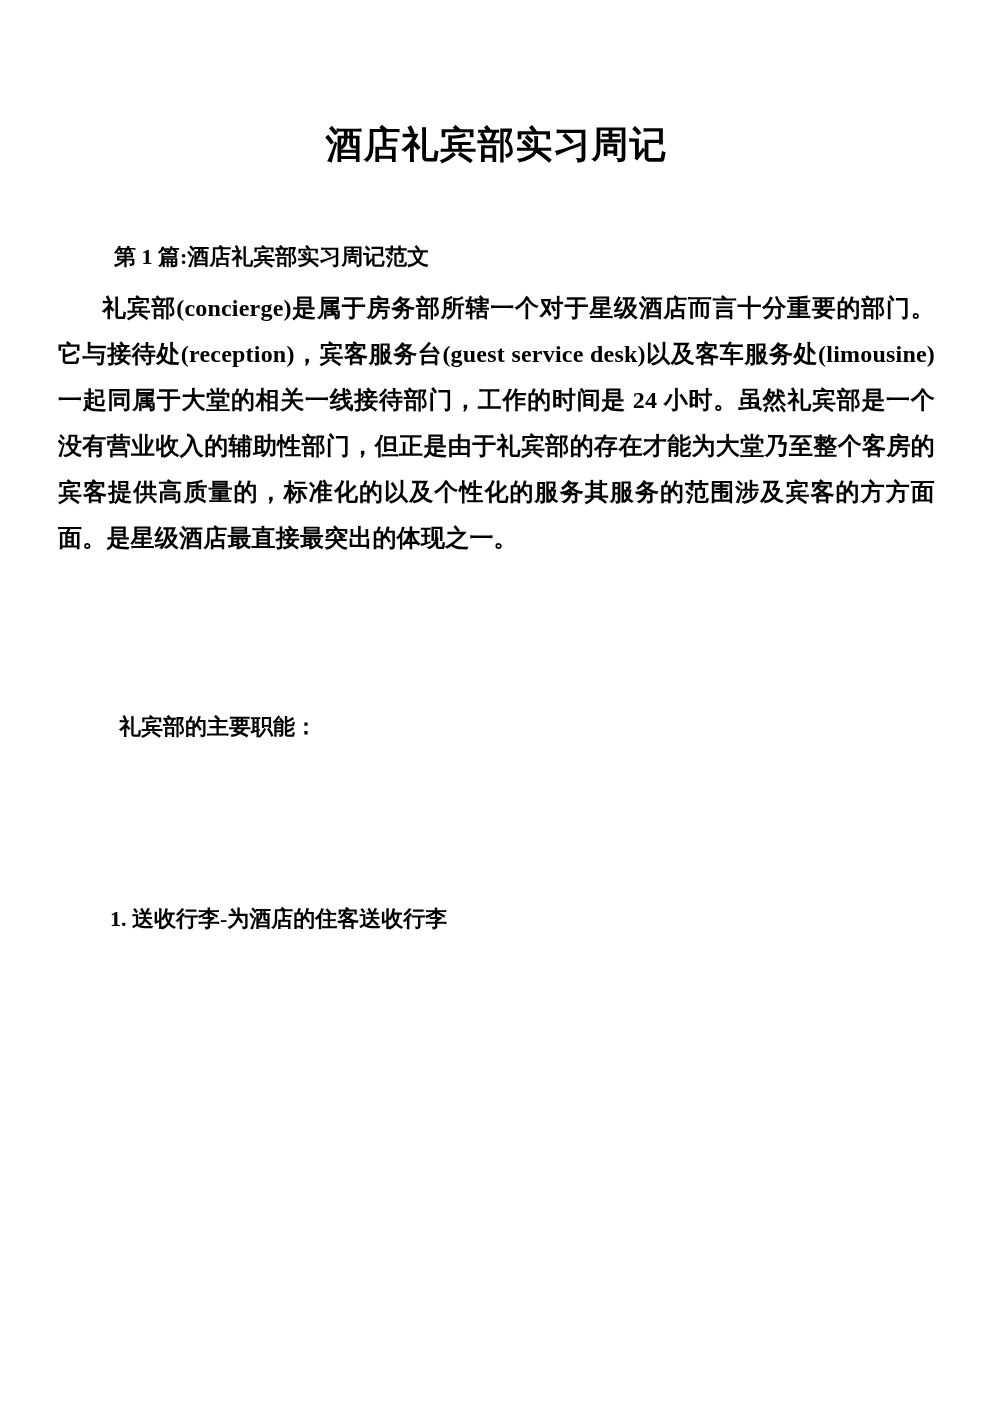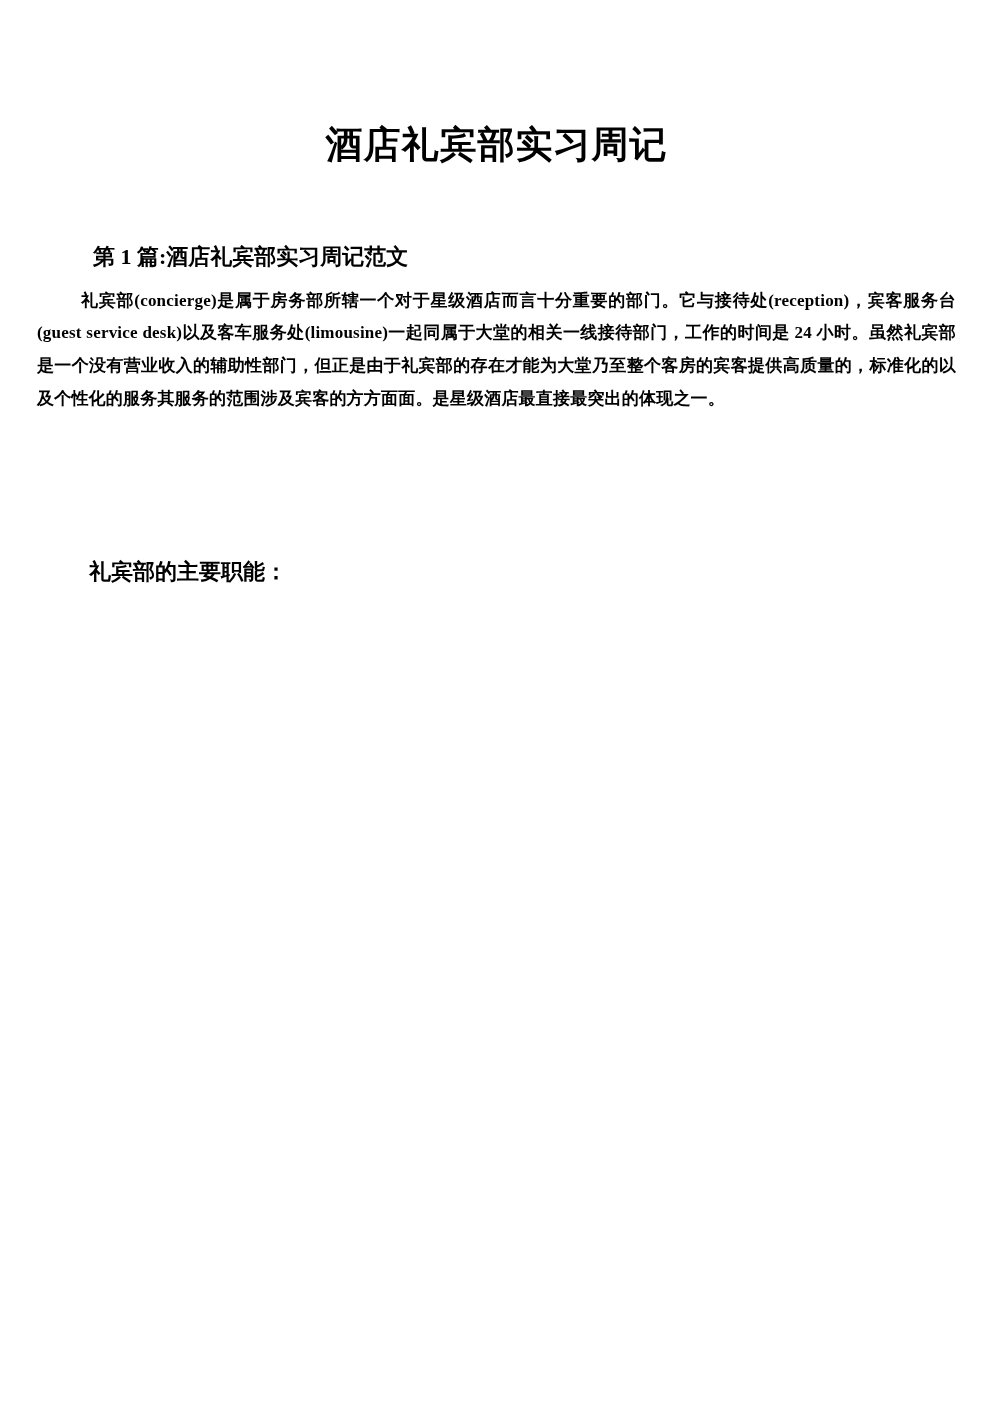--- a/index.html
+++ b/index.html
@@ -12,49 +12,49 @@
     height: 1404px;
     font-family: "Liberation Serif", "DejaVu Serif", serif;
     color: #000000;
     overflow: hidden;
   }
   .page {
     position: relative;
     width: 993px;
     height: 1404px;
     box-sizing: border-box;
-    padding: 0 37px;
+    padding: 0 58px;
   }
   .doc-title {
     margin: 0;
     padding-top: 120px;
     text-align: center;
     font-size: 37px;
     font-weight: bold;
     letter-spacing: 1px;
     font-family: "Liberation Serif", "DejaVu Serif", serif;
   }
   .section-heading {
     margin: 72px 0 12px 0;
     padding-left: 56px;
     font-size: 22px;
     font-weight: bold;
     line-height: 1.4;
   }
   .body-para {
     margin: 6px 0 0 0;
-    font-size: 17px;
+    font-size: 24px;
     font-weight: bold;
     line-height: 1.92;
     text-align: justify;
     text-indent: 44px;
     letter-spacing: 0.2px;
   }
   .subheading {
-    margin: 0;
+    margin: 9px;
     padding-left: 52px;
     font-size: 22px;
     font-weight: bold;
     line-height: 1.5;
   }
   .list-item {
     margin: 0;
     padding-left: 52px;
     font-size: 22px;
     font-weight: bold;
@@ -74,17 +74,18 @@
   <p class="section-heading">第 1 篇:酒店礼宾部实习周记范文</p>
 
   <p class="body-para">礼宾部(concierge)是属于房务部所辖一个对于星级酒店而言十分重要的部门。它与接待处(reception)，宾客服务台(guest service desk)以及客车服务处(limousine)一起同属于大堂的相关一线接待部门，工作的时间是 24 小时。虽然礼宾部是一个没有营业收入的辅助性部门，但正是由于礼宾部的存在才能为大堂乃至整个客房的宾客提供高质量的，标准化的以及个性化的服务其服务的范围涉及宾客的方方面面。是星级酒店最直接最突出的体现之一。</p>
 
   <div class="gap-lg"></div>
 
   <p class="subheading">礼宾部的主要职能：</p>
 
   <div class="gap-md"></div>
 
+  <p class="list-item">1. 送收行李-为酒店的住客送收行李</p>
 
   <div class="gap-xl"></div>
 
 
 </div>
 
 </body></html>

